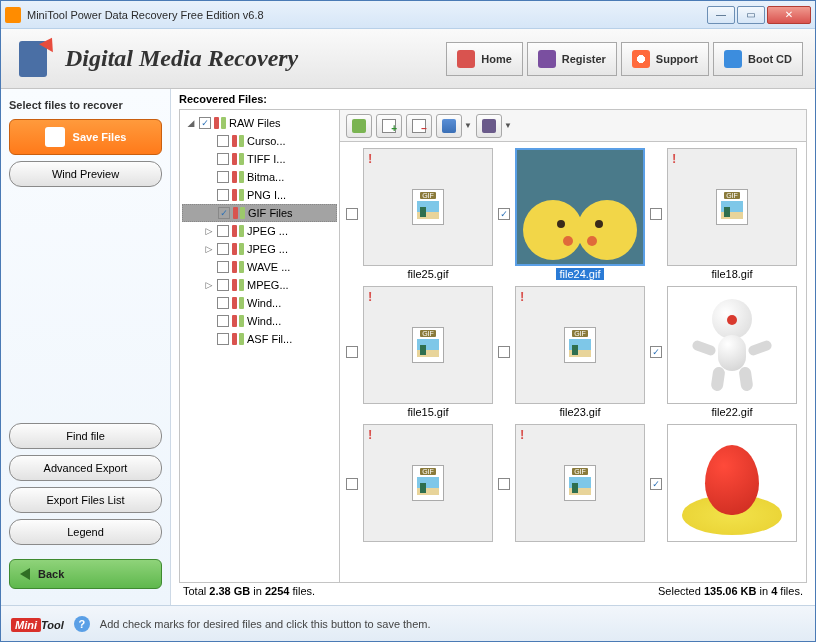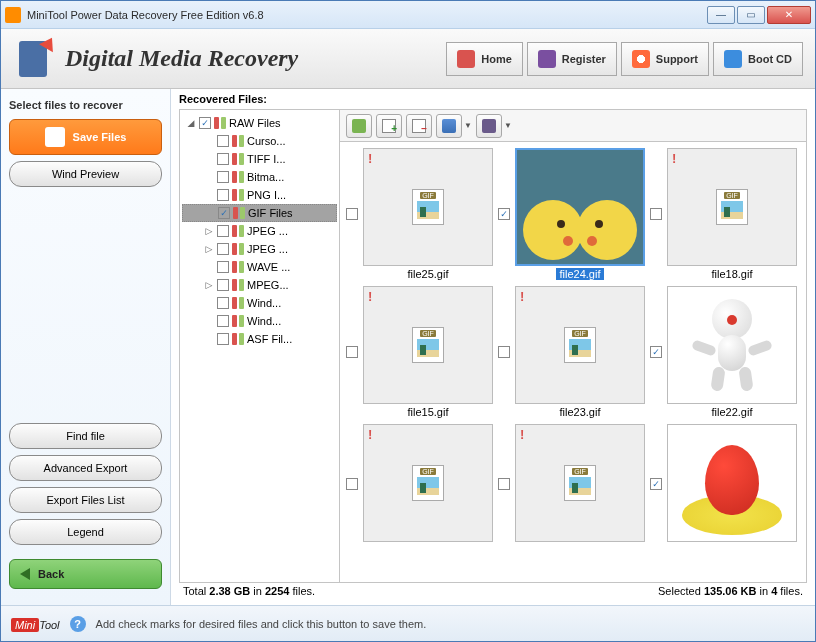--- a/index.html
+++ b/index.html
@@ -104,21 +104,21 @@
 .figure .leg.r{right:44px;transform:rotate(-8deg)}
 
 .egg-box{width:100%;height:100%;background:#fff;position:relative}
 .egg-box .nest{position:absolute;left:50%;bottom:6px;transform:translateX(-50%);width:100px;height:40px;background:radial-gradient(ellipse at center,#f2e24a,#e8d030);border-radius:50%}
 .egg-box .egg{position:absolute;left:50%;top:20px;transform:translateX(-50%);width:54px;height:70px;background:radial-gradient(circle at 35% 30%,#ff4a3a,#c92a1f);border-radius:50% 50% 48% 48%/55% 55% 45% 45%}
 
 .status{height:20px;margin:2px 12px 0;display:flex;justify-content:space-between;font-size:11px}
 .status b{font-weight:bold}
 
 .footer{height:36px;background:linear-gradient(#f2f6fb,#e2ecf6);border-top:1px solid #c4d4e4;display:flex;align-items:center;padding:0 10px;gap:10px}
-.logo{font-style:italic;font-weight:normal;font-size:16px}
+.logo{font-style:italic;font-weight:bold;font-size:16px}
 .logo .m{background:#d9302a;color:#fff;padding:1px 4px;border-radius:2px}
 .logo .t{color:#222}
 .help-ico{width:16px;height:16px;border-radius:50%;background:#5a9fe6;color:#fff;display:flex;align-items:center;justify-content:center;font-size:11px;font-weight:bold}
 .hint{color:#444}
 </style>
 </head>
 <body>
 
 <div class="window">
   <div class="titlebar">

